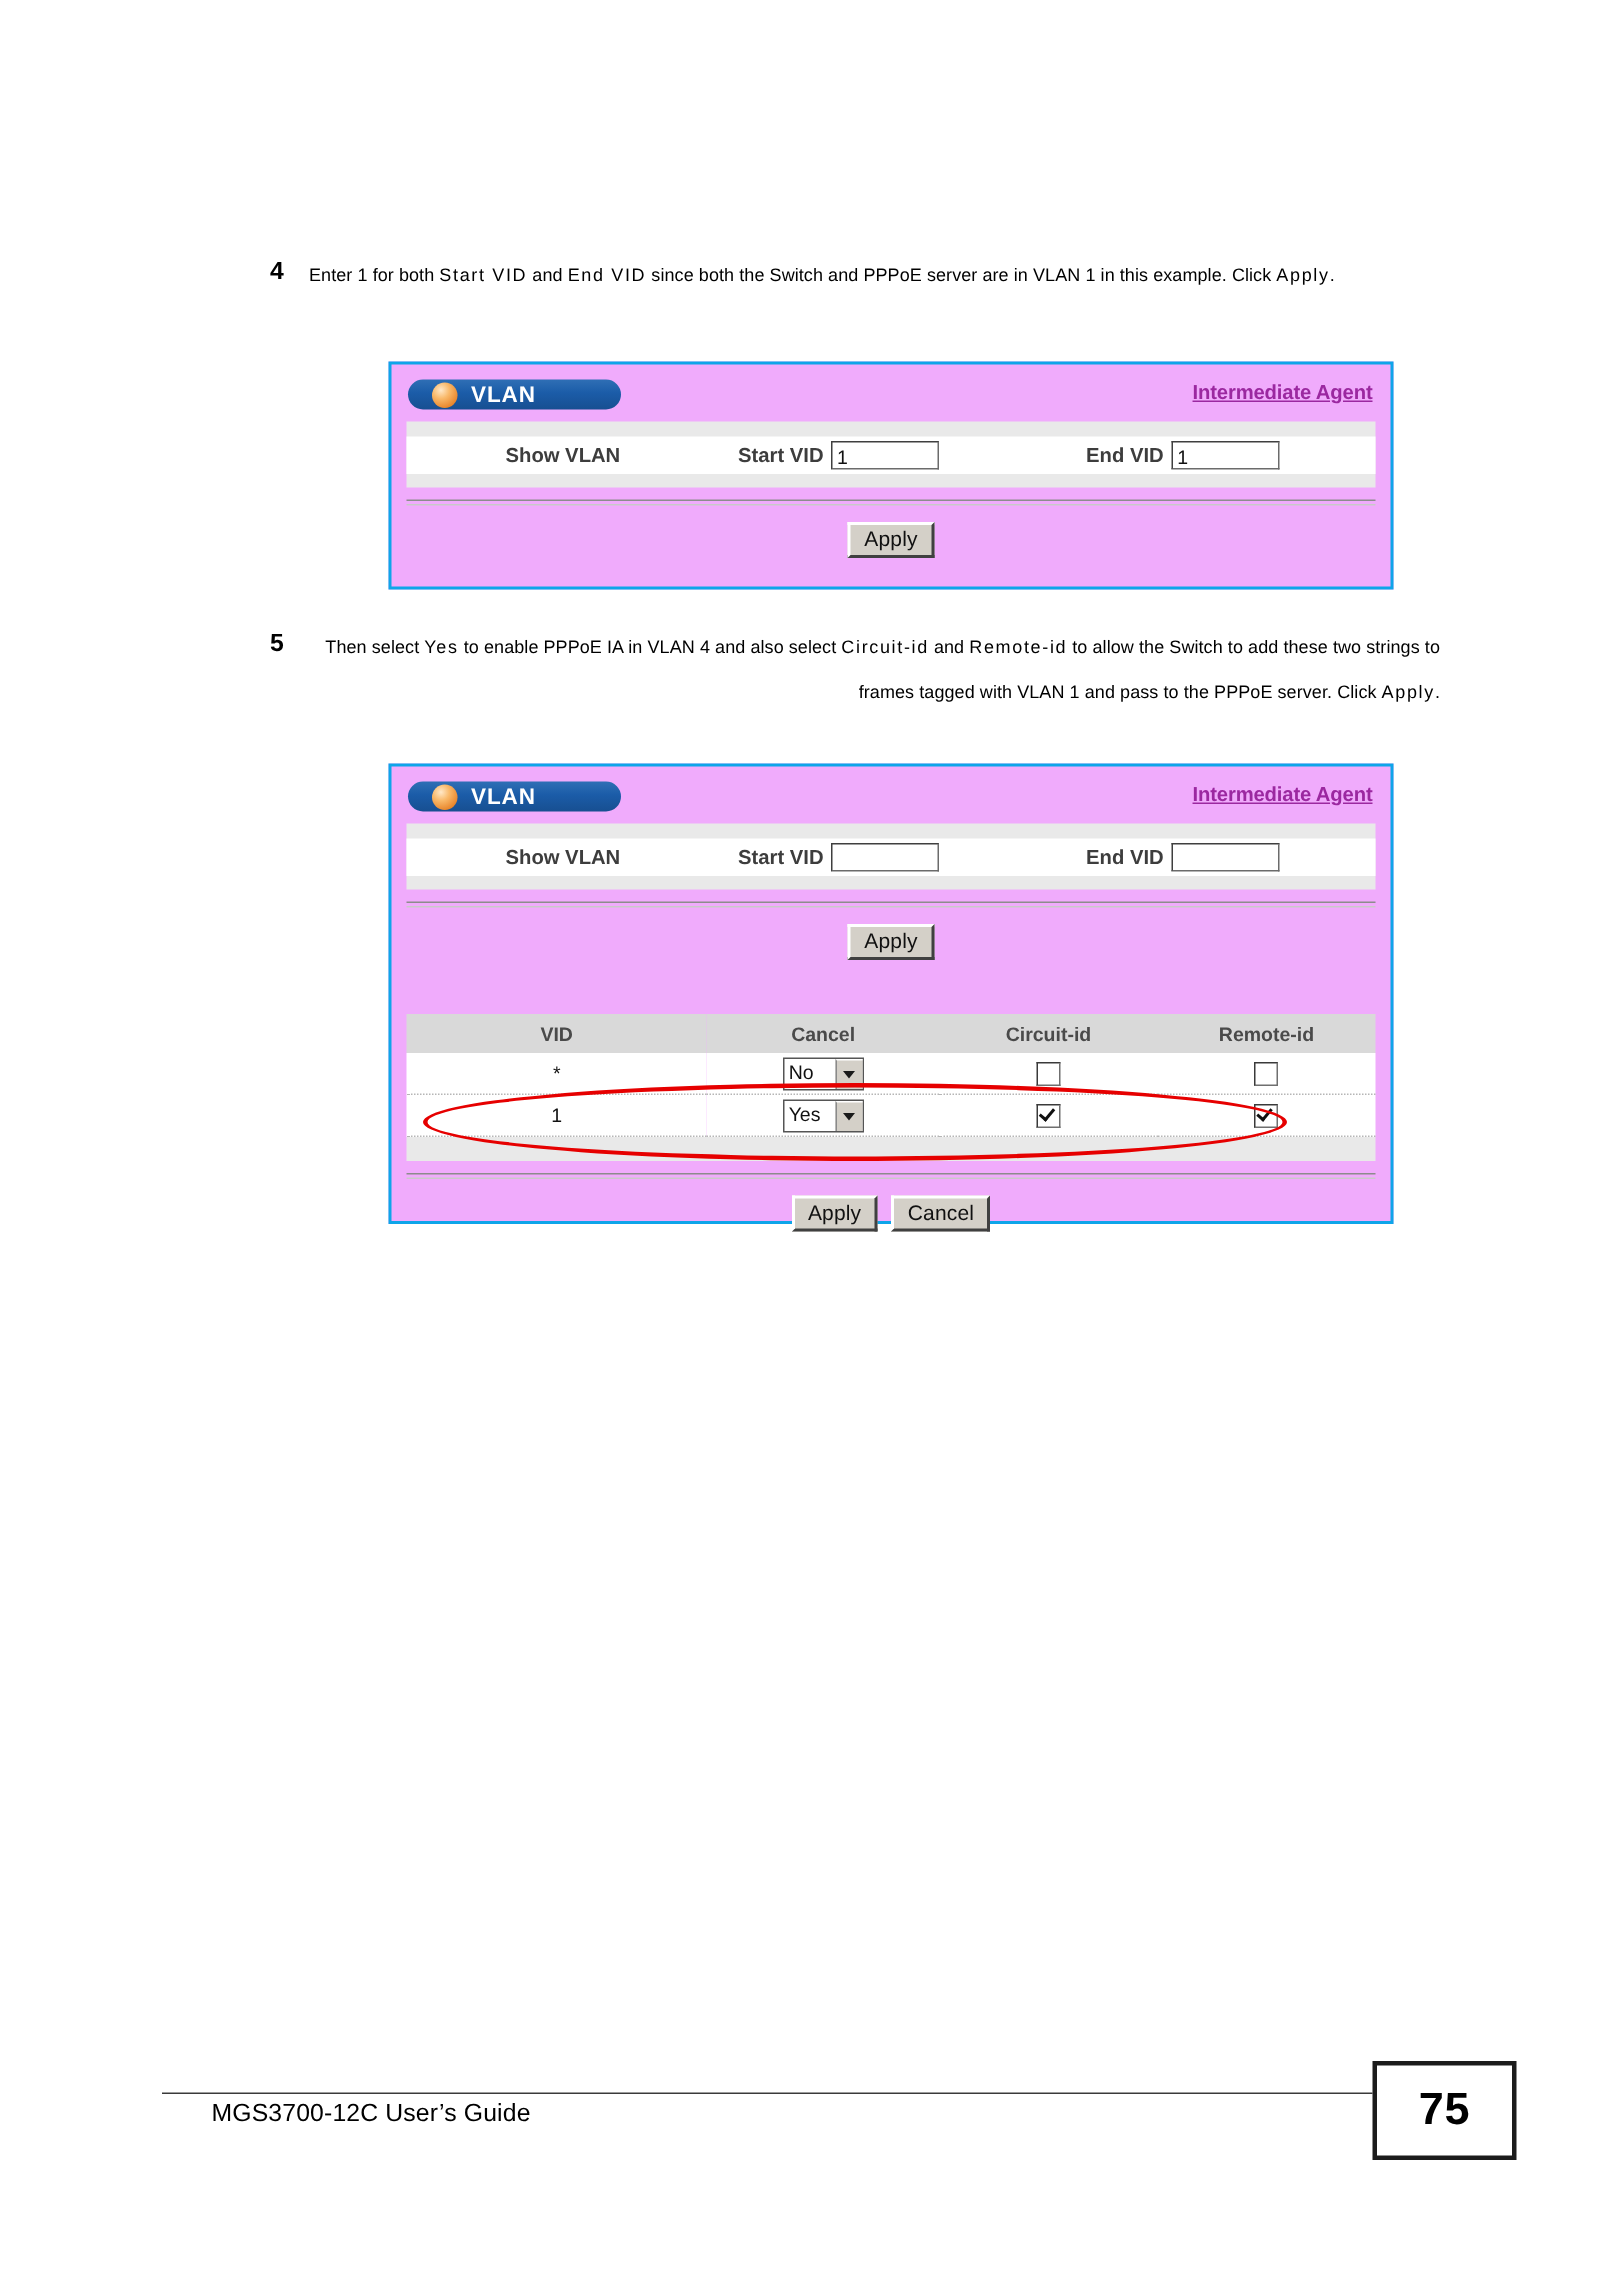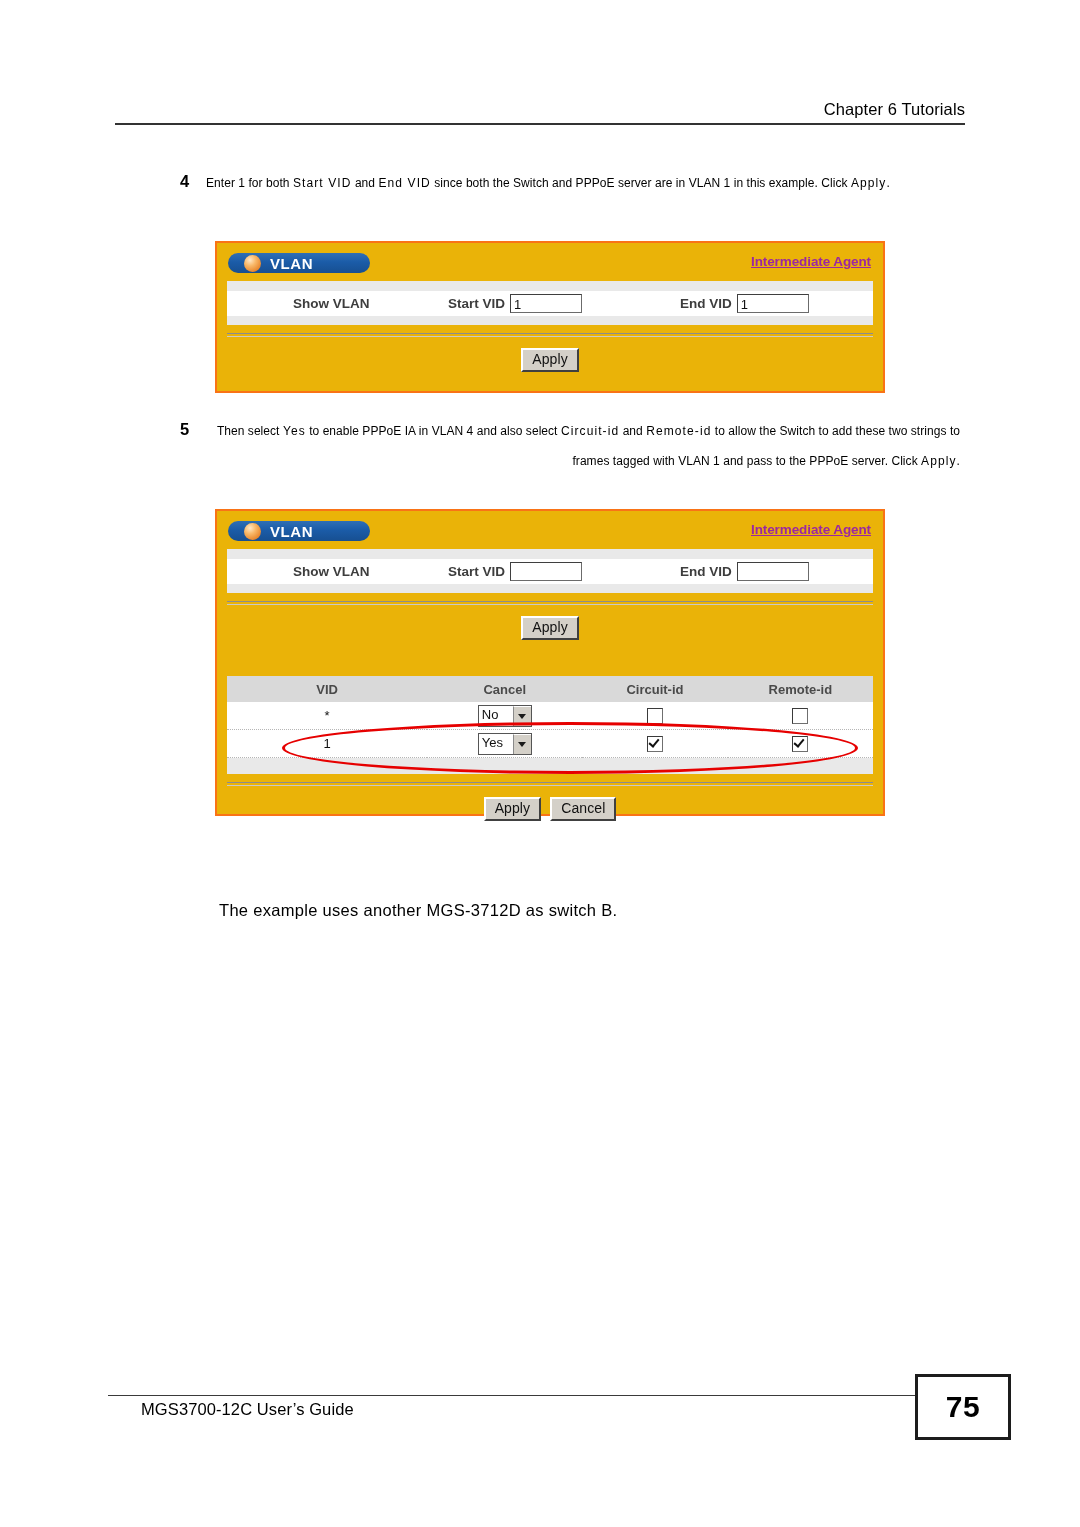--- a/index.html
+++ b/index.html
@@ -64,23 +64,24 @@
   .ui {
     letter-spacing: 1.1px;
   }
 
   #step4 { left: 180px; top: 168px; width: 800px; }
   #step5 { left: 180px; top: 416px; width: 780px; }
 
   
   .shot {
     position: absolute;
-    background: #eab308;
-    border: 2px solid #f97316;
+    background: #f0abfc;
+    border: 2px solid #0ea5e9;
     box-sizing: border-box;
+    margin-left: 44px;
   }
   #shot1 { left: 215px; top: 241px; width: 670px; height: 152px; }
   #shot2 { left: 215px; top: 509px; width: 670px; height: 307px; }
 
   .shot-titlebar {
     position: relative;
     height: 38px;
   }
   .vlan-badge {
     position: absolute;
@@ -368,24 +369,20 @@
     font-size: 30px;
     font-weight: bold;
     letter-spacing: .5px;
   }
 </style>
 </head>
 <body>
 
 <div class="page">
 
-  <div class="header">
-    <span class="header-text">Chapter 6 Tutorials</span>
-    <div class="header-rule"></div>
-  </div>
 
   <div class="step" id="step4">
     <div class="step-num">4</div>
     <div class="step-body"><span>Enter 1 for both </span><span class="ui">Start VID</span><span> and </span><span class="ui">End VID</span><span> since both the Switch and PPPoE server are in VLAN 1 in this example. Click </span><span class="ui">Apply</span><span>.</span></div>
   </div>
 
   <div class="shot" id="shot1">
     <div class="shot-titlebar">
       <div class="vlan-badge">
         <span class="sphere"></span>
@@ -507,21 +504,20 @@
 
     <div class="hr-double"></div>
     <div class="btn-row">
       <span class="btn">Apply</span>
       <span class="btn">Cancel</span>
     </div>
   </div>
 
   <div class="ellipse" id="ellipse1"></div>
 
-  <div class="body-para">The example uses another MGS-3712D as switch B.</div>
 
   <div class="footer-rule"></div>
   <div class="footer-text">MGS3700-12C User’s Guide</div>
   <div class="pagebox">
     <span>75</span>
   </div>
 
 </div>
 
 </body></html>

